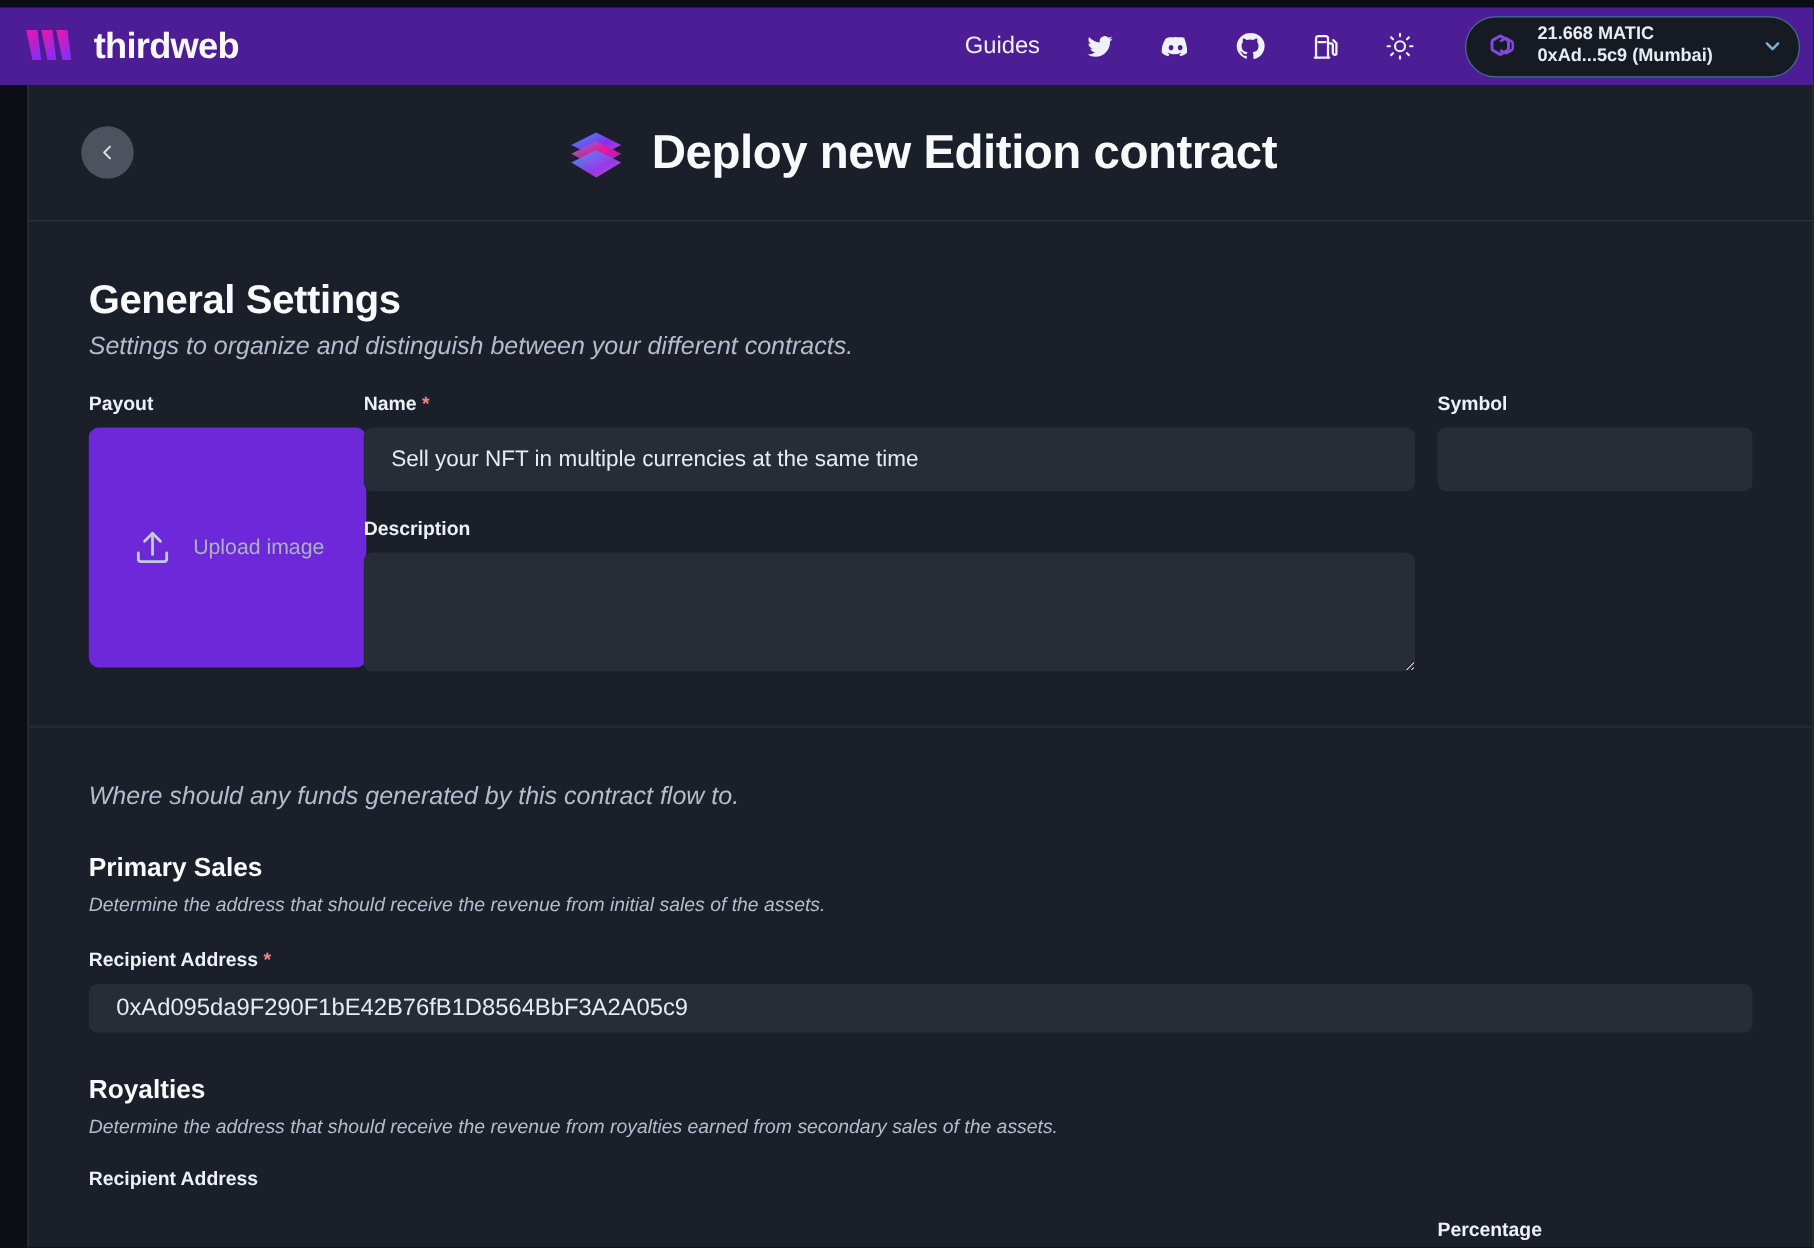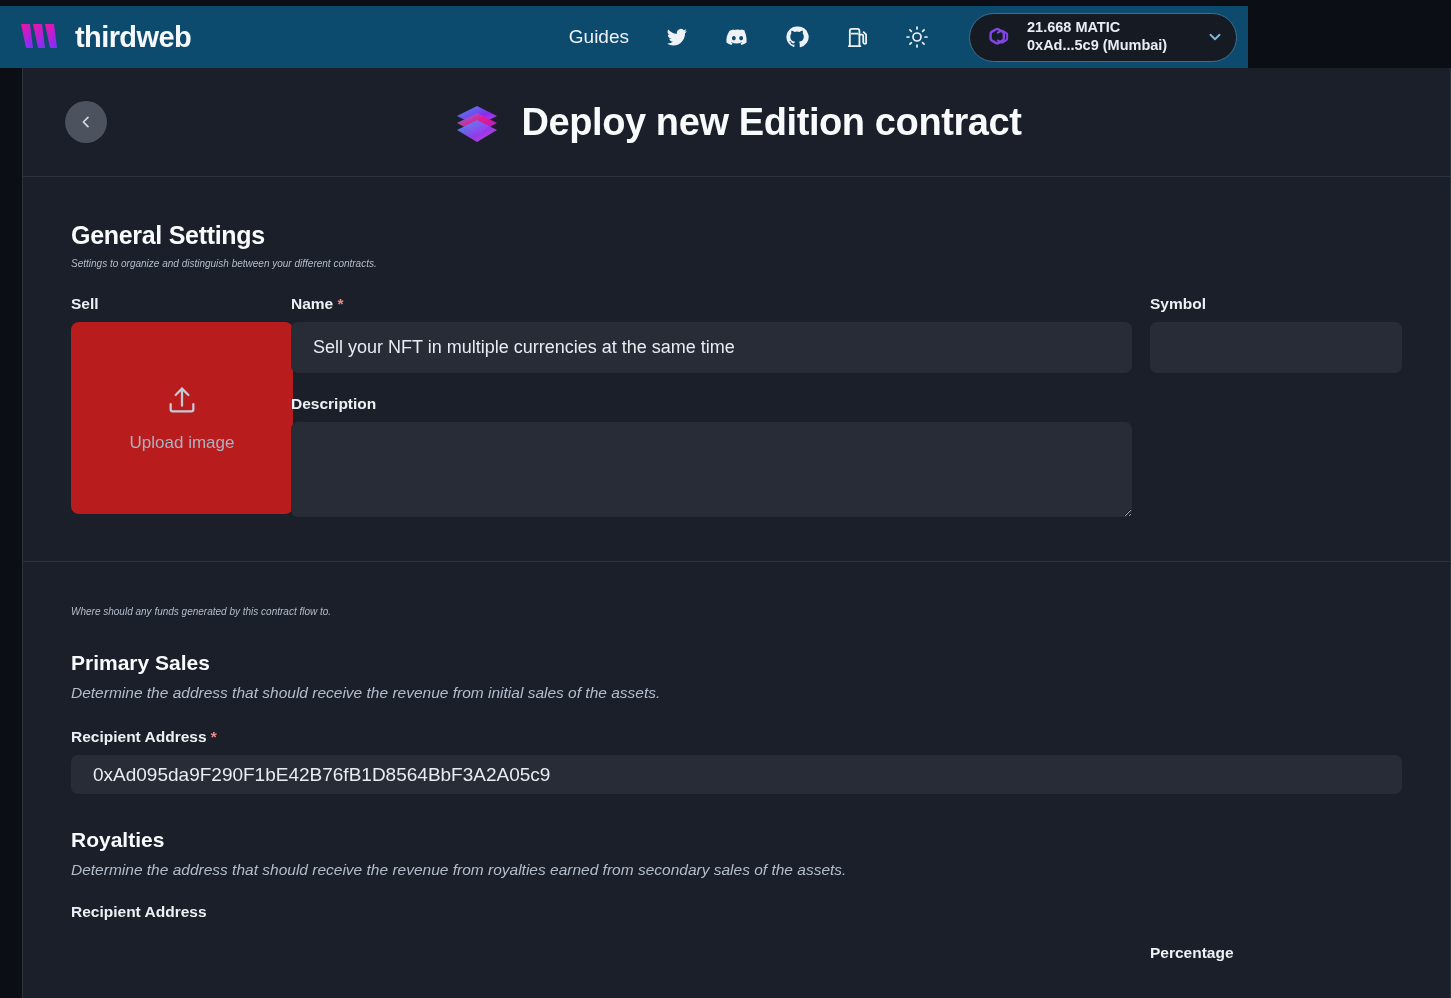--- a/index.html
+++ b/index.html
@@ -15,23 +15,23 @@
     position: relative;
     width: 1451px;
     height: 998px;
     background: #0b0e14;
   }
 
   
   .topbar {
     position: absolute;
     top: 6px; left: 0;
-    width: 1248px;
+    width: 1451px;
     height: 62px;
-    background: #0c4a6e;
+    background: #4c1d95;
     display: flex;
     align-items: center;
     padding: 0 11px 0 20px;
   }
   .brand { display: flex; align-items: center; gap: 13px; }
   .brand-mark { width: 42px; height: 30px; display: block; }
   .brand-text {
     font-size: 29px;
     font-weight: bold;
     letter-spacing: -0.6px;
@@ -125,28 +125,28 @@
   .hero-title {
     font-size: 38px;
     font-weight: bold;
     letter-spacing: -0.4px;
     color: #f8fafc;
     white-space: nowrap;
   }
 
   .sec-body { padding: 44px 48px 44px 48px; }
   h2.sec-title {
-    font-size: 25px;
+    font-size: 32px;
     font-weight: bold;
     letter-spacing: -0.3px;
     color: #f8fafc;
     margin-bottom: 8px;
   }
   p.sec-desc {
-    font-size: 10px;
+    font-size: 20px;
     font-style: italic;
     color: #b4bdcb;
     margin-bottom: 26px;
   }
   h3.sub-title {
     font-size: 21px;
     font-weight: bold;
     color: #f8fafc;
     margin-bottom: 9px;
   }
@@ -167,24 +167,23 @@
   .req { color: #f08a8a; font-weight: bold; }
 
   .row { display: flex; gap: 18px; }
   .col-image { width: 202px; flex: none; }
   .col-mid { flex: 1 1 auto; }
   .col-symbol { width: 252px; flex: none; }
 
   .upload-box {
     width: 222px;
     height: 192px;
-    background: #b91c1c;
+    background: #6d28d9;
     border-radius: 8px;
     display: flex;
-    flex-direction: column;
     align-items: center;
     justify-content: center;
     gap: 16px;
     cursor: pointer;
   }
   .upload-label { font-size: 17px; color: #aab3c0; }
 
   .inp {
     width: 100%;
     height: 51px;
@@ -342,21 +341,21 @@
     </div>
 
     <div class="section" style="padding:0;">
       <div class="sec-body">
         <h2 class="sec-title">General Settings</h2>
         <p class="sec-desc">Settings to organize and distinguish between your different contracts.</p>
 
         <div class="row">
 
           <div class="col-image">
-            <span class="field-label">Sell</span>
+            <span class="field-label">Payout</span>
             <div class="upload-box">
               <span style="display:flex">
                 <svg width="34" height="34" viewBox="0 0 24 24" fill="none" stroke="#c3cbd7" stroke-width="1.6" stroke-linecap="round" stroke-linejoin="round">
                   <path d="M12 16V4"></path>
                   <path d="M7.5 8.5L12 4l4.5 4.5"></path>
                   <path d="M4 15v3.5A1.5 1.5 0 0 0 5.5 20h13a1.5 1.5 0 0 0 1.5-1.5V15"></path>
                 </svg>
               </span>
               <span class="upload-label">Upload image</span>
             </div>

